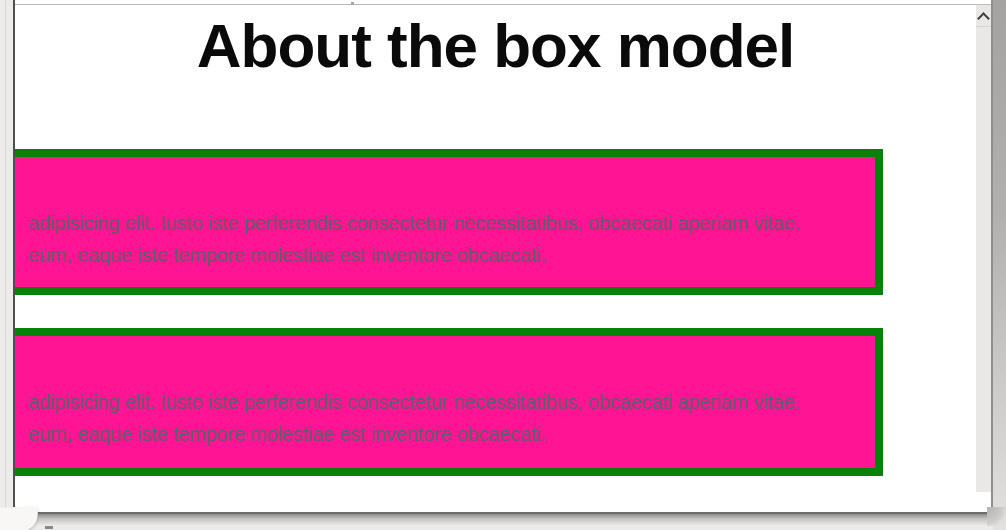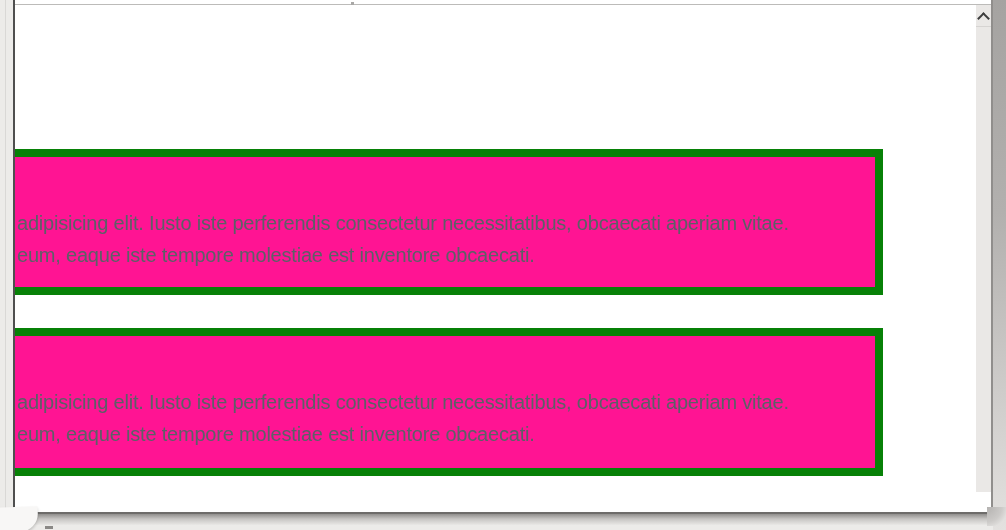--- a/index.html
+++ b/index.html
@@ -29,21 +29,21 @@
     letter-spacing:-1px; color:#0a0a0a; white-space:nowrap;
   }
 
   .pink-box {
     position:absolute; left:-70px; width:938px; box-sizing:border-box;
     background:#ff1493; border:8px solid #078107; border-left:none;
   }
   .box1 { top:157px; height:146px; }
   .box2 { top:336px; height:148px; }
   .box-text {
-    position:absolute; left:72px; top:50px;
+    position:absolute; left:84px; top:50px;
     font-size:20px; line-height:32px; letter-spacing:-0.2px;
     color:#5c6067; white-space:nowrap;
   }
 
   
   .v-scrollbar {
     position:absolute; right:0; top:13px; width:15px; height:487px;
     background:#eae8e6;
   }
   .scroll-up-button { position:relative; height:21px; border-bottom:1px solid #d6d4d2; cursor:pointer; }
@@ -79,20 +79,21 @@
 
 <div class="screen">
 
   <div class="left-line"></div>
 
   <div class="page-card">
 
     <div class="top-rule"></div>
     <div class="rule-notch"></div>
 
+    <h1 class="page-title">About the box model</h1>
 
     <div class="pink-box box1">
       <div class="box-text">
         <div>adipisicing elit. Iusto iste perferendis consectetur necessitatibus, obcaecati aperiam vitae.</div>
         <div>eum, eaque iste tempore molestiae est inventore obcaecati.</div>
       </div>
     </div>
 
     <div class="pink-box box2">
       <div class="box-text">

